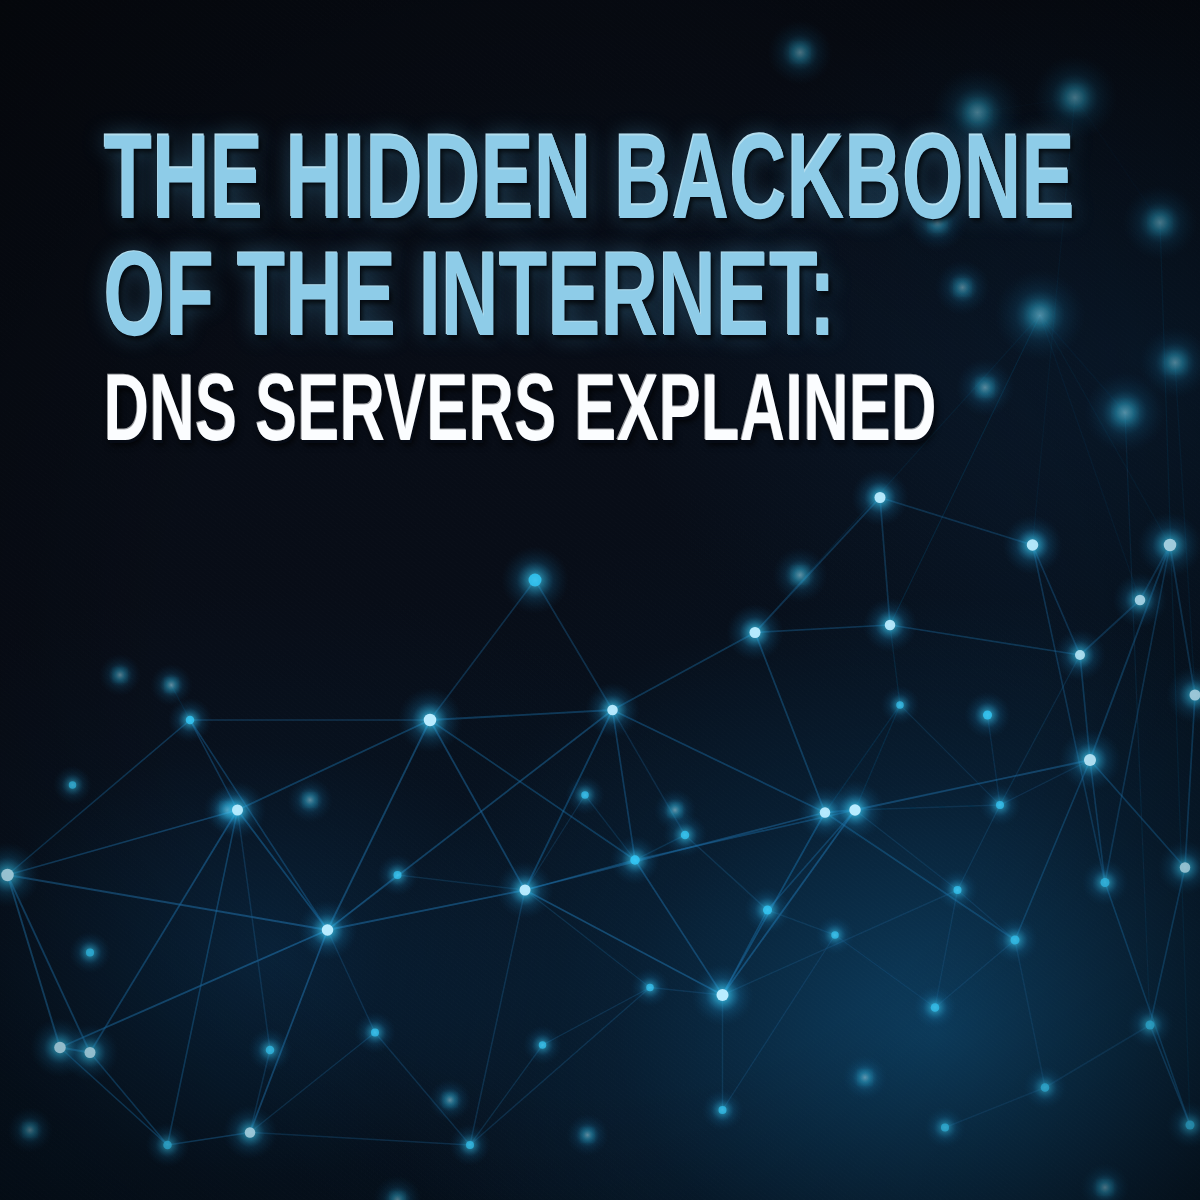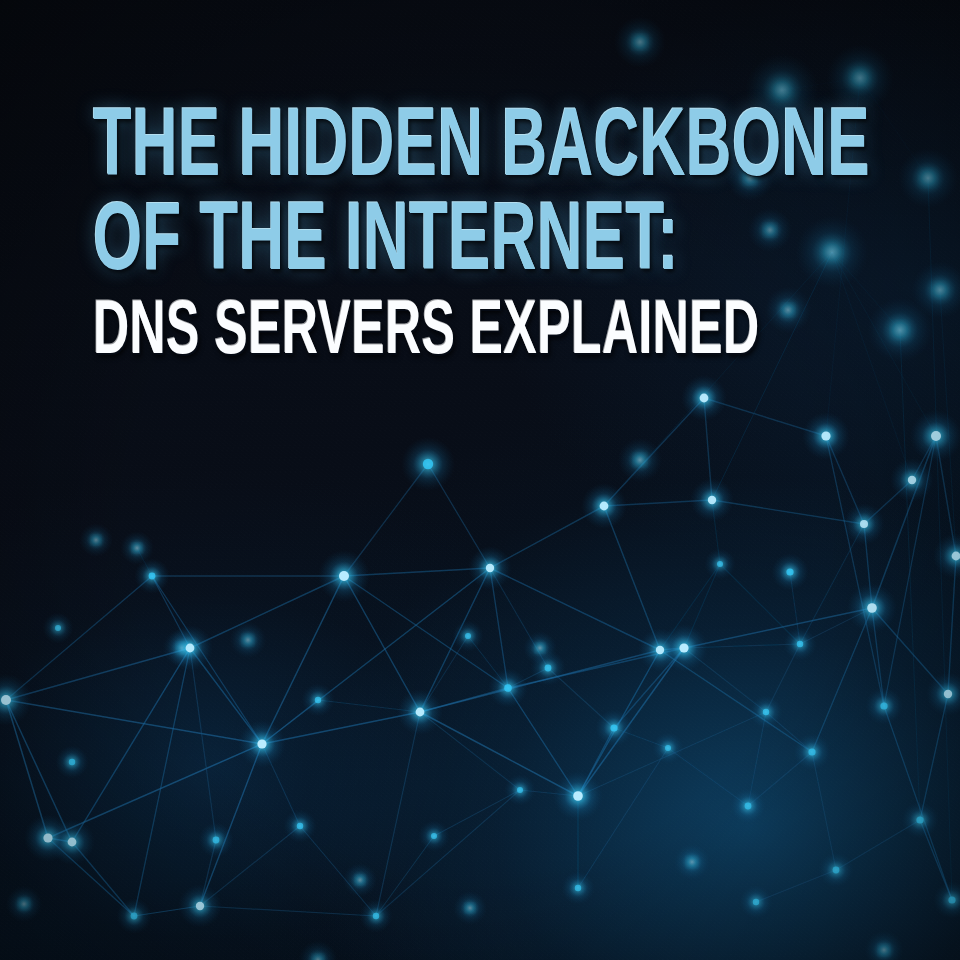--- a/index.html
+++ b/index.html
@@ -34,21 +34,21 @@
       repeating-linear-gradient(37deg, rgba(255,255,255,.010) 0 1px, rgba(0,0,0,0) 1px 3px),
       repeating-linear-gradient(-54deg, rgba(255,255,255,.008) 0 1px, rgba(0,0,0,0) 1px 4px);
     pointer-events: none;
   }
   .mesh { position: absolute; inset: 0; }
   .mesh svg { display: block; width: 960px; height: 960px; }
 
   
   .title-block {
     position: absolute;
-    left: 93px;
+    left: 83px;
     top: 96px;
     width: 800px;
   }
   .tline {
     margin: 0;
     font-weight: 700;
     text-transform: uppercase;
     white-space: nowrap;
     transform-origin: left top;
     transform: scaleX(0.66);

